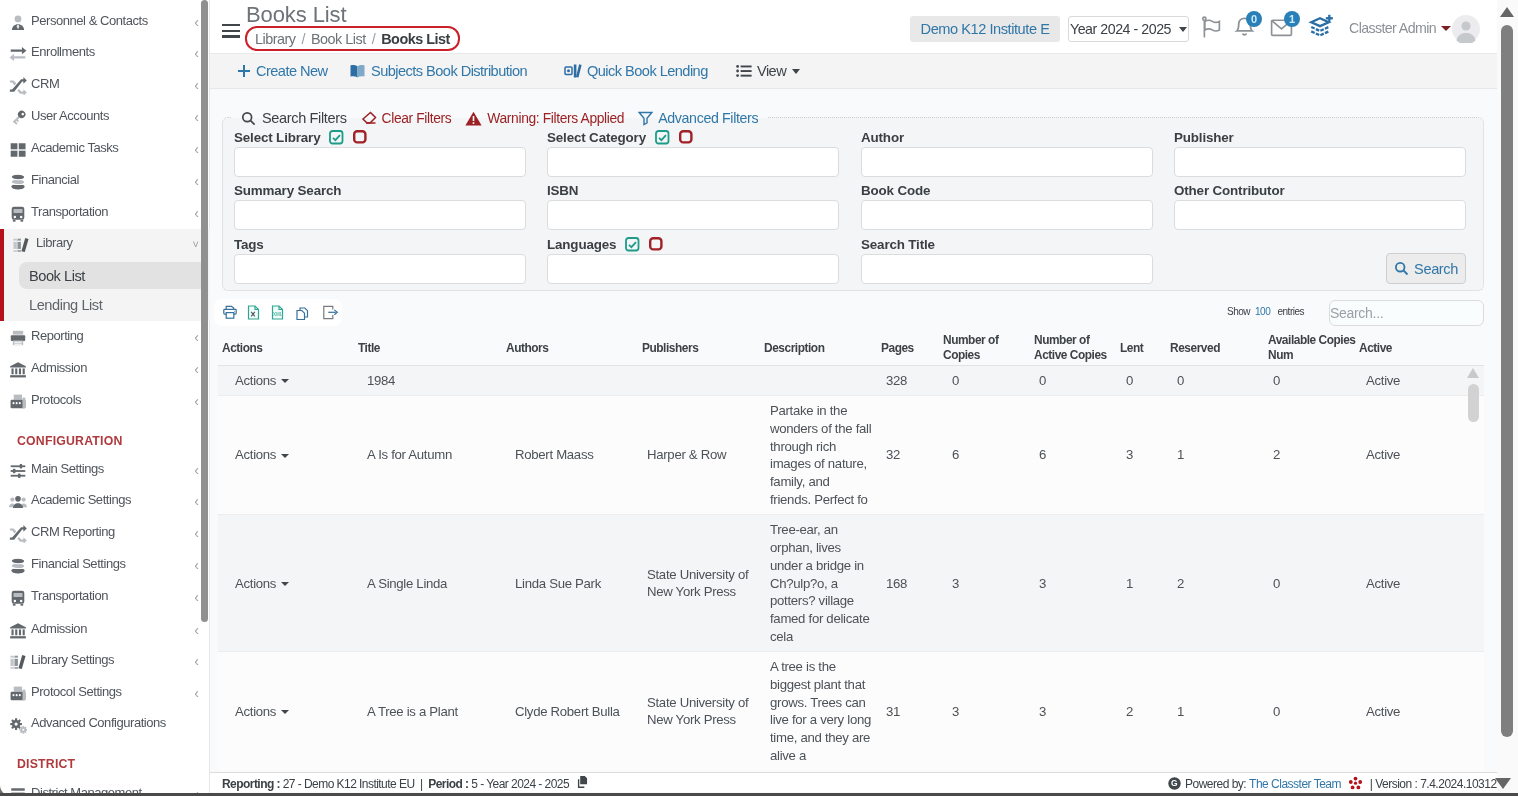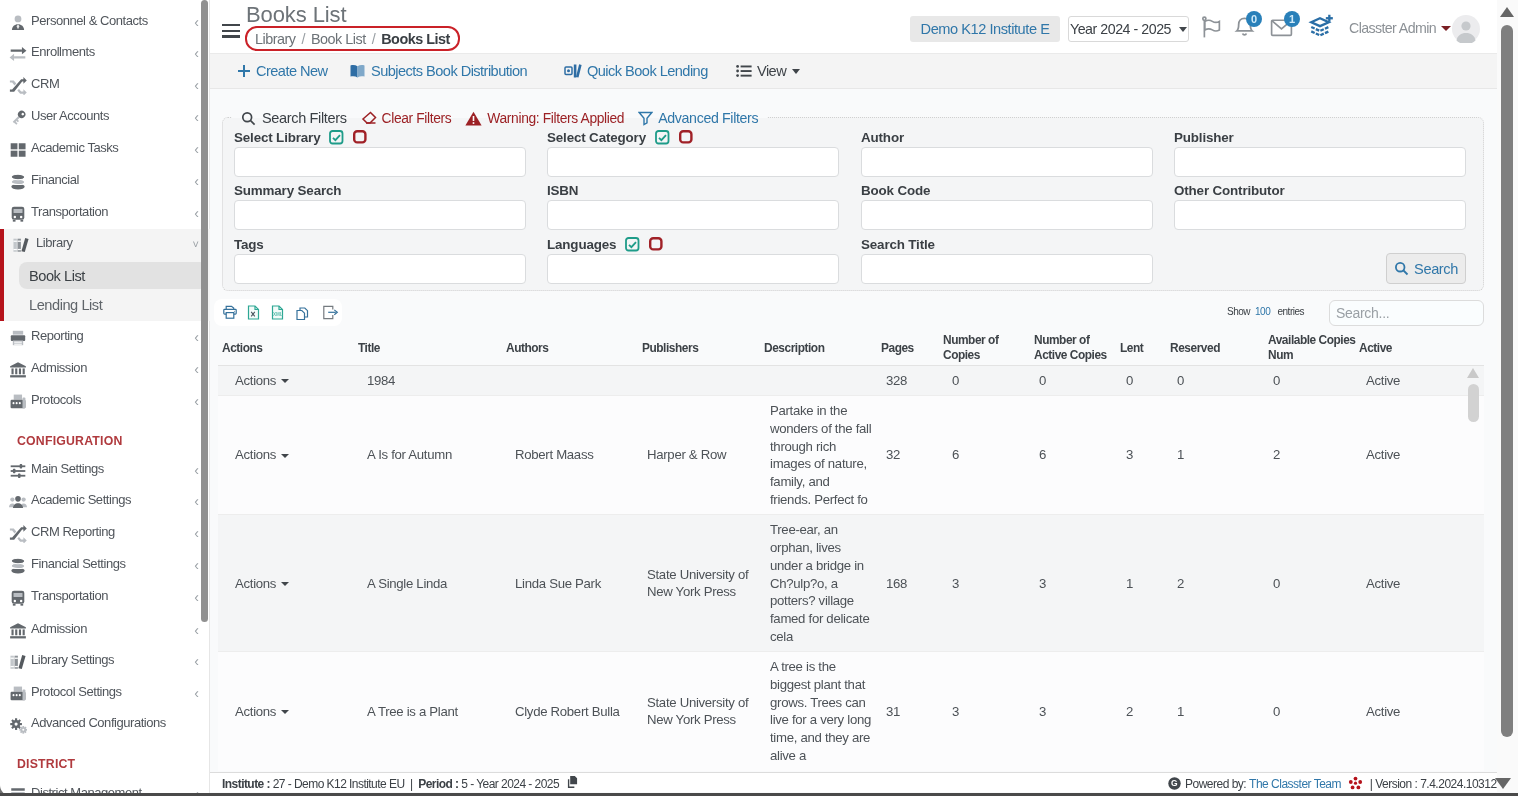--- a/index.html
+++ b/index.html
@@ -48,21 +48,21 @@
 .flabel { position:absolute; font-size:13.4px; font-weight:bold; letter-spacing:-0.15px; color:#3a3f44; display:flex; align-items:center; height:16px; white-space:nowrap; }
 .flabel svg { margin-left:9px; }
 .finput { position:absolute; width:292px; height:30px; background:#fff; border:1px solid #dadcde; border-radius:4px; }
 #search-btn { position:absolute; left:1163px; top:135px; width:80px; height:31px; background:#ececec; border:1px solid #cfcfcf; border-radius:4px; display:flex; align-items:center; justify-content:center; font-size:14.6px; letter-spacing:-0.4px; color:#3077a9; }
 #search-btn svg { margin-right:5px; }
 
 #export-box { position:absolute; left:4px; top:299px; width:128px; height:27px; background:#fff; border-radius:8px; }
 .exp-ic { position:absolute; top:6px; }
 #show-entries { position:absolute; left:1017px; top:306px; width:100px; font-size:10px; letter-spacing:-0.5px; color:#3c4146; white-space:nowrap; }
 #show-entries b { color:#3077a9; font-weight:normal; margin:0 5px; }
-#tbl-search { position:absolute; left:1119px; top:300px; width:155px; height:26px; background:#fafdfe; border:1px solid #dcdcdc; border-radius:6px; font-size:14px; letter-spacing:-0.3px; color:#9aa0a5; padding-left:6px; display:flex; align-items:center; }
+#tbl-search { position:absolute; left:1119px; top:300px; width:155px; height:26px; background:#fafdfe; border:1px solid #dcdcdc; border-radius:6px; font-size:14px; letter-spacing:-0.3px; color:#9aa0a5; padding-left:0; display:flex; align-items:center; }
 
 #booktable { position:absolute; left:8px; top:331px; width:1266px; border-collapse:collapse; table-layout:fixed; font-size:13.2px; letter-spacing:-0.3px; color:#4d5257; }
 #booktable th { font-weight:bold; font-size:11.9px; letter-spacing:-0.45px; color:#3d4247; text-align:left; vertical-align:middle; height:34px; border-bottom:1px solid #e3e3e3; line-height:14.5px; }
 #booktable td { vertical-align:middle; padding-top:6px; padding-bottom:6px; line-height:17.7px; border-top:1px solid #ededed; }
 #booktable tr.odd td { background:#f4f5f6; }
 #booktable tr.even td { background:#fcfcfd; }
 .act-caret { display:inline-block; width:0; height:0; border-left:4px solid transparent; border-right:4px solid transparent; border-top:4.5px solid #41464b; margin-left:5px; vertical-align:middle; }
 
 #tbl-sb-arrow { position:absolute; left:1257px; top:368px; width:0; height:0; border-left:6.5px solid transparent; border-right:6.5px solid transparent; border-bottom:10px solid #c9c9c9; }
 #tbl-sb-thumb { position:absolute; left:1258px; top:384px; width:11px; height:38px; background:#d2d2d2; border-radius:5.5px; }
@@ -332,21 +332,21 @@
         <td style="padding-left:12px;">2</td>
         <td style="padding-left:15px;">1</td>
         <td style="padding-left:17px;">0</td>
         <td style="padding-left:10px;">Active</td>
       </tr>
     </tbody>
   </table>
   <div id="tbl-sb-arrow"></div>
   <div id="tbl-sb-thumb"></div>
   <div id="footer">
-    <div class="lf"><b>Institute :</b> 27 - Demo K12 Institute EU &nbsp;|&nbsp; <b>Period :</b> 5 - Year 2024 - 2025 &nbsp;&nbsp;<svg width="11" height="12" viewBox="0 0 12 13" fill="#41464b">
+    <div class="lf"><b>Reporting :</b> 27 - Demo K12 Institute EU &nbsp;|&nbsp; <b>Period :</b> 5 - Year 2024 - 2025 &nbsp;&nbsp;<svg width="11" height="12" viewBox="0 0 12 13" fill="#41464b">
 <path d="M3.5 0h5L11 2.5V9H3.5z"></path>
           <path d="M2.5 3.5H1V13h7v-1.5H2.5z"></path>
         </svg></div>
     <div class="rt"><svg width="13" height="13" viewBox="0 0 13 13">
           <circle cx="6.5" cy="6.5" r="6.2" fill="#41464b"></circle>
           <text x="3" y="9.4" font-size="8.5" fill="#fff" font-family="Liberation Sans" font-weight="bold">G</text>
         </svg> Powered by:&nbsp;<a>The Classter Team</a>&nbsp;<svg width="15" height="15" viewBox="0 0 15 15" fill="#b5121b">
 <circle cx="7.5" cy="2.6" r="1.9"></circle>
           <circle cx="2.8" cy="6" r="1.9"></circle>
           <circle cx="12.2" cy="6" r="1.9"></circle>

